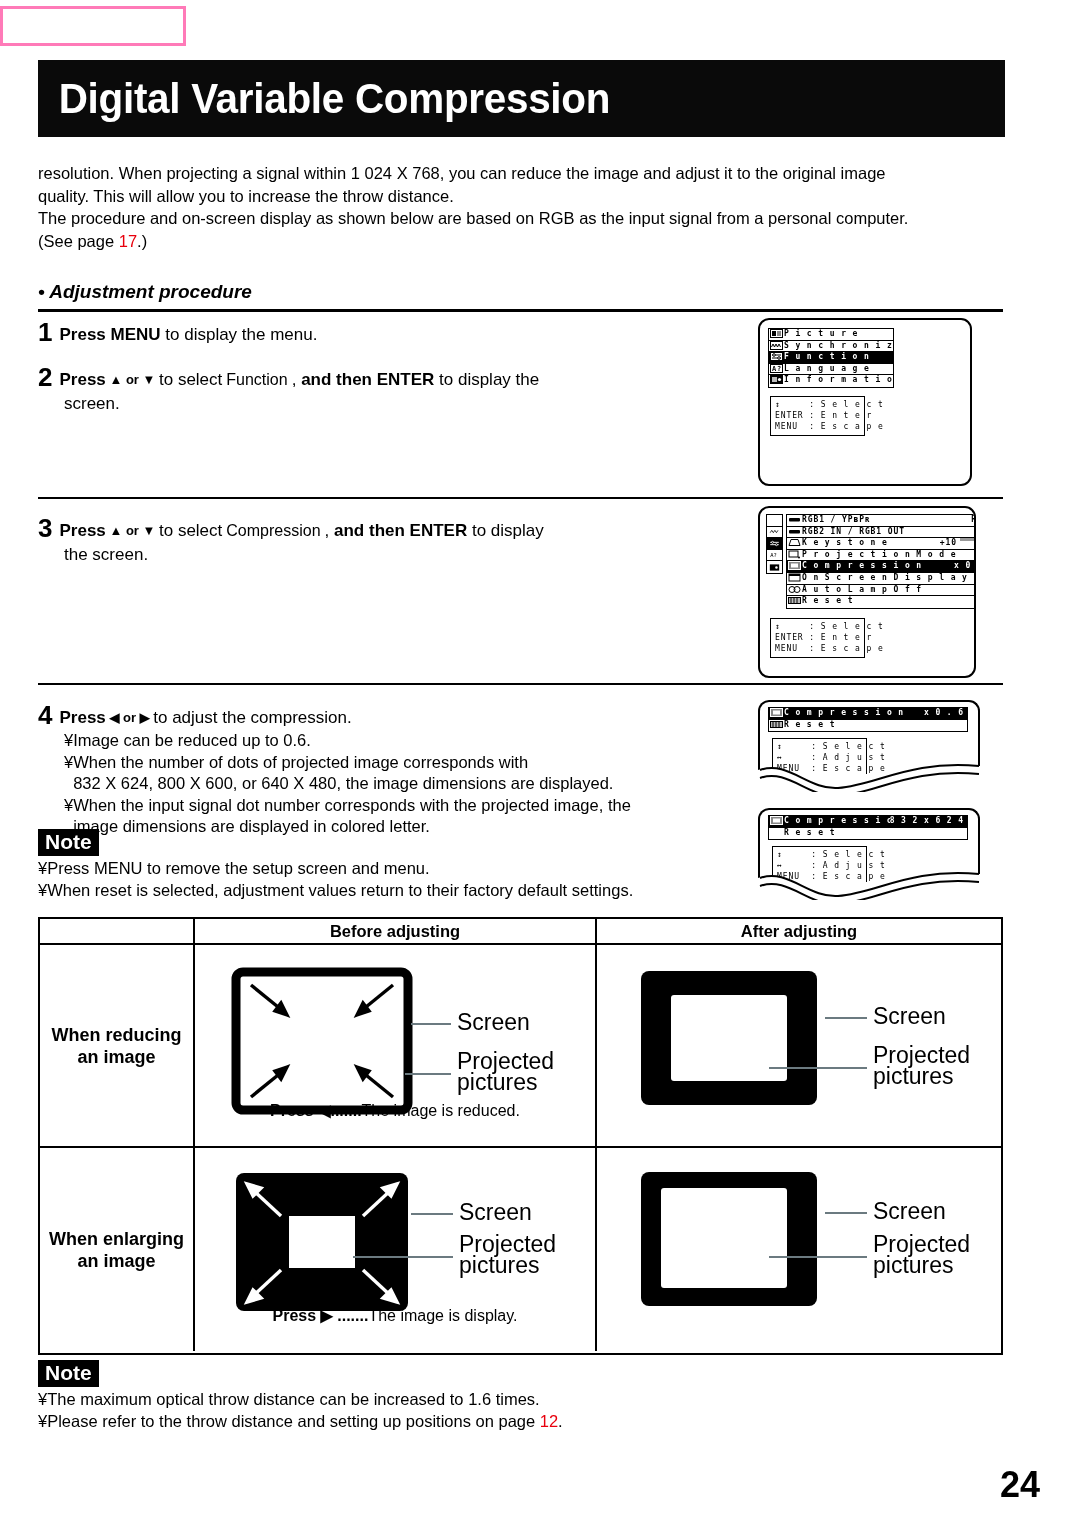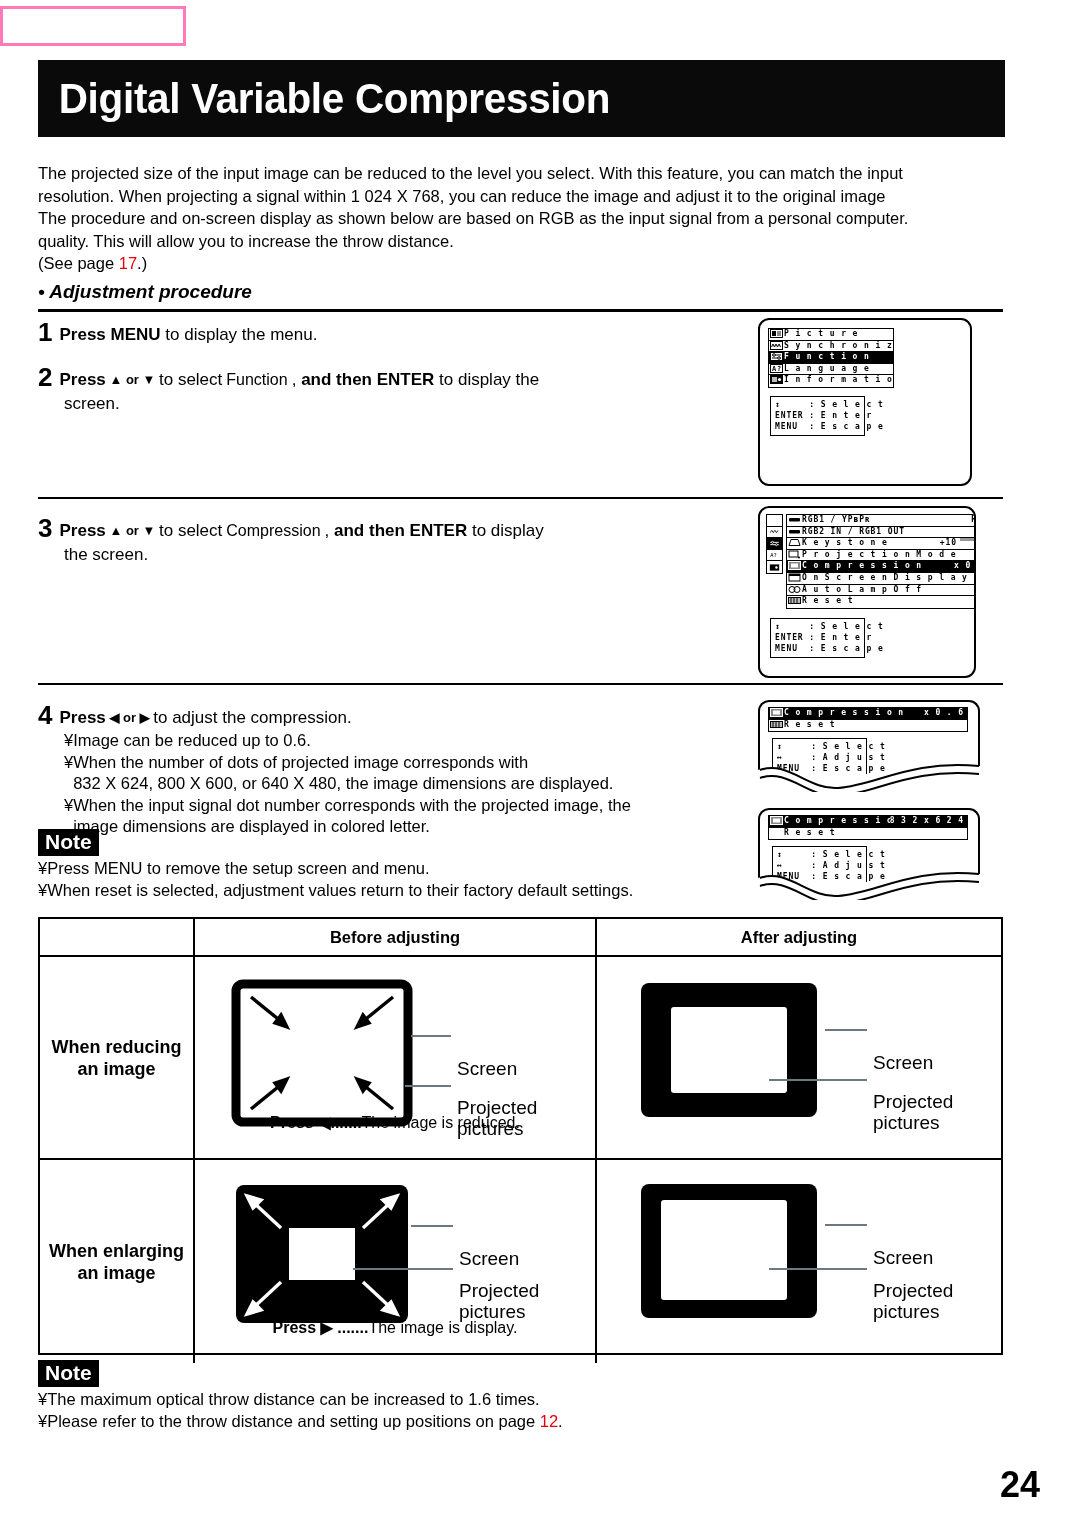--- a/index.html
+++ b/index.html
@@ -163,21 +163,21 @@
   .menu-row .lbl { flex: 1 1 auto; overflow: hidden; white-space: nowrap; }
   .menu-row .val { padding-right: 3px; white-space: nowrap; }
 
   .help-box {
     position: absolute;
     border: 1.5px solid #000;
     background: #fff;
     padding: 2px 4px 3px 4px;
     font-family: "DejaVu Sans Mono", monospace;
     font-size: 8px;
-    font-weight: bold;
+    font-weight: normal;
     letter-spacing: 0.9px;
     line-height: 11px;
   }
   .help-box div { white-space: pre; }
 
   .icon-col {
     position: absolute;
     border: 1.5px solid #000;
     background: #fff;
     width: 17px;
@@ -208,21 +208,21 @@
   }
 
   
   .cmp-table {
     position: absolute;
     left: 38px; top: 917px;
     width: 965px; height: 438px;
     border: 2px solid #000;
   }
   .cmp-head {
-    display: flex; height: 38px;
+    display: flex; height: 26px;
     border-bottom: 2px solid #000;
   }
   .cmp-row { display: flex; height: 203px; }
   .cmp-row.first { border-bottom: 2px solid #000; }
   .col-a { width: 155px; flex: 0 0 auto; border-right: 2px solid #000;
            display:flex; align-items:center; justify-content:center; text-align:center;}
   .col-b { width: 402px; flex: 0 0 auto; border-right: 2px solid #000; position: relative; }
   .col-c { flex: 1 1 auto; position: relative; }
   .cmp-head .col-a, .cmp-head .col-b, .cmp-head .col-c {
     display: flex; align-items: center; justify-content: center;
@@ -230,44 +230,43 @@
   }
   .col-a .rowlabel { font-size: 18px; font-weight: bold; line-height: 22px; }
 
   .press-cap {
     position: absolute; bottom: 26px; left: 0; width: 100%;
     text-align: center; font-size: 16px;
   }
 
   
   .dg { position: absolute; }
-  .lead-label { position: absolute; font-size: 19px; line-height: 21px; margin-top: 34px; }
+  .lead-label { position: absolute; font-size: 23px; line-height: 21px; }
   .lead-line { position: absolute; background: #6b7a80; height: 2px; }
 
   
   .page-num {
     position: absolute;
     right: 40px; bottom: 22px;
     font-size: 36px; font-weight: bold;
   }
 </style>
 </head>
 <body>
 
 <div class="pink-box"></div>
 
 <div class="title-bar">
   <div class="title-text">Digital Variable Compression</div>
 </div>
 
 <div class="intro">
-  <p>The projected size of the input image can be reduced to the level you select. With this feature, you can match the input</p>
   <p>resolution. When projecting a signal within 1 024 X 768, you can reduce the image and adjust it to the original image</p>
+  <p>quality. This will allow you to increase the throw distance.</p>
   <p>The procedure and on-screen display as shown below are based on RGB as the input signal from a personal computer.</p>
-  <p>quality. This will allow you to increase the throw distance.</p>
   <p><span>(See page </span><span class="red">17</span><span>.)</span></p>
 </div>
 
 <div class="section-head">• Adjustment procedure</div>
 <div class="rule r1"></div>
 <div class="rule r2"></div>
 <div class="rule r3"></div>
 
 <div class="step step1">
   <span class="num">1</span><span class="b">Press MENU</span><span> to display the menu.</span>

